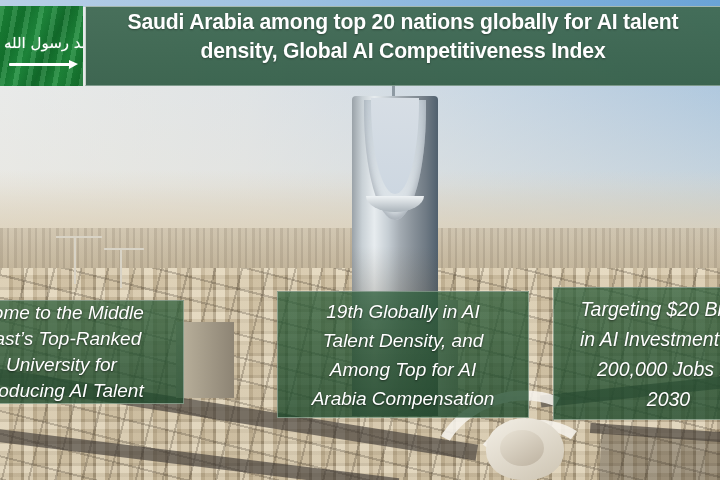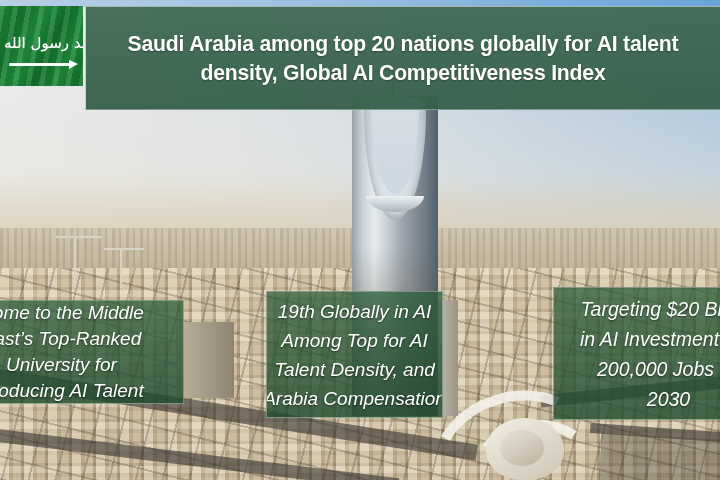--- a/index.html
+++ b/index.html
@@ -164,27 +164,27 @@
   }
   .flag .sword{
     position:absolute;left:9px;top:57px;width:62px;height:3px;
     background:#fff;border-radius:1px;
   }
   .flag .sword:after{
     content:"";position:absolute;right:-7px;top:-3px;
     border-left:9px solid #fff;border-top:4px solid transparent;border-bottom:5px solid transparent;
   }
   .banner{
-    position:absolute;left:85px;top:6px;right:0;height:104px;
+    position:absolute;left:85px;top:6px;right:0;height:80px;
     background:linear-gradient(to bottom, rgba(63,105,83,0.95), rgba(53,95,73,0.95));
     border-top:1px solid rgba(255,255,255,0.55);
     border-left:1px solid rgba(255,255,255,0.70);
     border-bottom:1px solid rgba(255,255,255,0.30);
     box-sizing:border-box;
-    display:flex;align-items:center;justify-content:center;
+    display:flex;justify-content:center;
   }
   .banner-title{
     color:#ffffff;
     font-family:"Liberation Sans Narrow","Liberation Sans",sans-serif;
     font-weight:bold;
     font-size:22.5px;
     line-height:29px;
     text-align:center;
     letter-spacing:-0.2px;
     white-space:nowrap;
@@ -211,21 +211,21 @@
   }
   .callout .txt{display:block;}
   .callout .txt span{display:block;}
 
   .callout.left{
     left:-60px;top:300px;width:244px;height:104px;
     font-size:19px;line-height:26px;
     border-left:none;
   }
   .callout.mid{
-    left:266px;top:291px;width:177px;height:127px;
+    left:277px;top:291px;width:252px;height:127px;
     font-size:19px;line-height:29px;
   }
   .callout.right{
     left:553px;top:287px;width:230px;height:133px;
     font-size:19.5px;line-height:30px;
     border-right:none;
   }
   .callout.left  .txt{padding-left:0px;}
   .callout.right .txt{padding-right:0px;}
 </style>
@@ -289,22 +289,22 @@
       <span>Home to the Middle</span>
       <span>East’s Top-Ranked</span>
       <span>University for</span>
       <span>Producing AI Talent</span>
     </div>
   </div>
 
   <div class="callout mid">
     <div class="txt">
       <span>19th Globally in AI</span>
+      <span>Talent Density, and</span>
       <span>Among Top for AI</span>
-      <span>Talent Density, and</span>
       <span>Arabia Compensation</span>
     </div>
   </div>
 
   <div class="callout right">
     <div class="txt">
       <span>Targeting $20 Billion</span>
       <span>in AI Investment and</span>
       <span>200,000 Jobs by</span>
       <span>2030</span>

